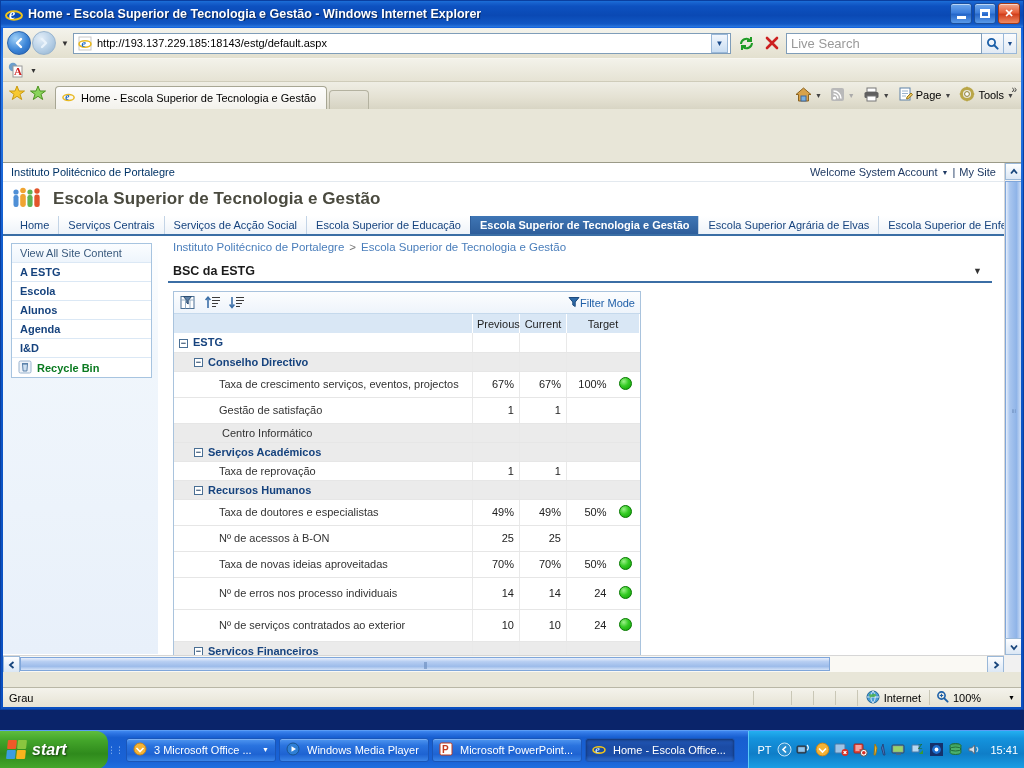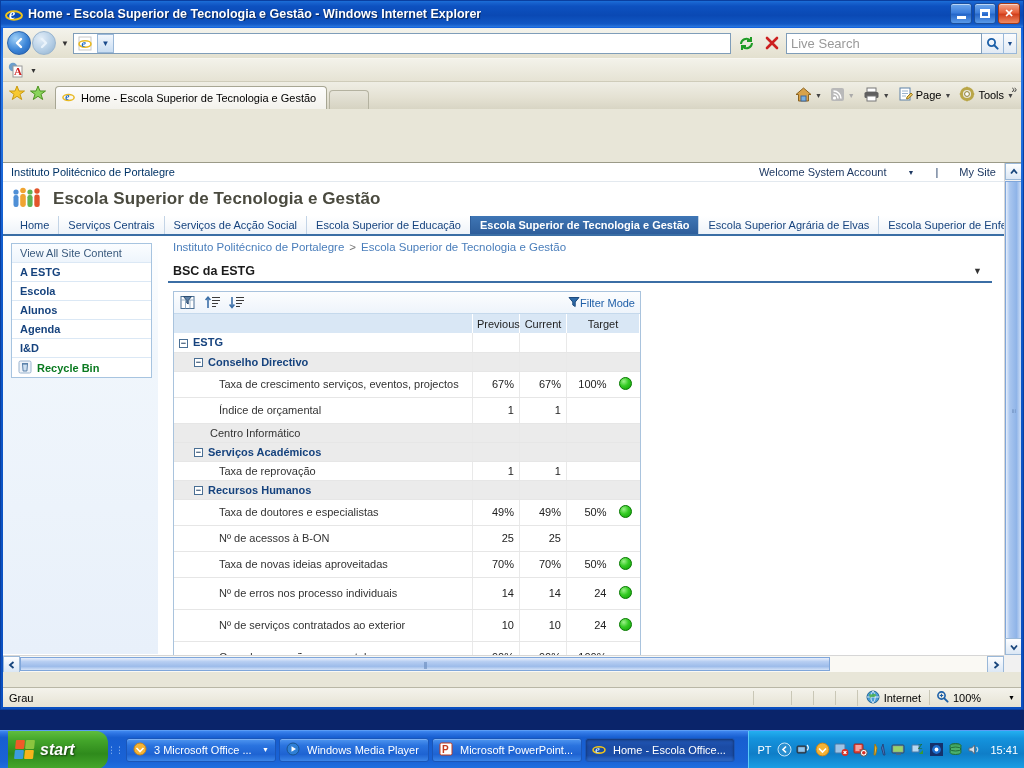--- a/index.html
+++ b/index.html
@@ -129,21 +129,21 @@
     overflow: hidden;
     margin-top: 13px;
   }
   .page-scroll-area { position: absolute; left: 0; top: 0; right: 17px; bottom: 17px; overflow: hidden; background: #fff; }
 
   .sp-topbar {
     height: 19px; background: #fff; display: flex; align-items: center;
     padding: 0 8px; font-size: 11px; color: #003366;
     border-bottom: 1px solid #e3e9ef;
   }
-  .sp-topbar .right { margin-left: auto; display: flex; align-items: center; gap: 21px; color: #1f3a63; }
+  .sp-topbar .right { margin-left: auto; display: flex; align-items: center; gap: 4px; color: #1f3a63; }
   .sp-header {
     height: 34px; display: flex; align-items: center; padding-left: 8px; background: #fff;
   }
   .sp-logo { width: 34px; height: 24px; margin-right: 8px; flex: 0 0 auto; }
   .sp-sitetitle { font-size: 17px; font-weight: bold; color: #4a4a3f; letter-spacing: .1px; }
   .sp-tabs {
     height: 20px; display: flex; align-items: stretch;
     background: linear-gradient(to bottom,#ffffff,#eef3f9);
     border-bottom: 2px solid #3a6ea5; padding-left: 8px;
   }
@@ -204,21 +204,21 @@
   table.sc td {
     height: 19px; border-bottom: 1px solid #e6e6e6; padding: 0 5px;
     vertical-align: middle; color: #222;
   }
   td.num { text-align: right; width: 47px; border-left: 1px solid #e9e9e9; }
   td.tgt { text-align: right; width: 45px; border-left: 1px solid #e9e9e9; }
   td.ind { width: 28px; text-align: center; }
   tr.grp td { background: #ebebeb; }
   tr.lvl0 td.name { font-weight: bold; color: #16437e; padding-left: 5px; }
   tr.lvl1 td.name { font-weight: bold; color: #16437e; padding-left: 20px; }
-  tr.lvl1plain td.name { color: #333; padding-left: 36px; }
+  tr.lvl1plain td.name { color: #333; padding-left: 48px; }
   tr.kpi td.name { color: #333; padding-left: 45px; }
   tr.kpi.tall td { height: 26px; }
   .expander {
     display: inline-flex; width: 9px; height: 9px; border: 1px solid #4a6f94;
     background: #fff; align-items: center; justify-content: center;
     font-size: 9px; line-height: 7px; color: #1b3c60; margin-right: 5px;
     vertical-align: middle; font-family: "Liberation Sans", sans-serif;
   }
   .dot {
     display: inline-block; width: 13px; height: 13px; border-radius: 50%;
@@ -264,24 +264,24 @@
   .sb-zone { display: flex; align-items: center; gap: 4px; padding: 0 8px; border-left: 1px solid #c9c7b6; }
   .sb-zoom { display: flex; align-items: center; gap: 4px; padding: 0 6px; border-left: 1px solid #c9c7b6; }
 
   
   .taskbar {
     position: absolute; left: 0; bottom: 0; width: 1024px; height: 38px;
     background: linear-gradient(to bottom,#3e87ef 0%, #2a71e0 8%, #175ed0 18%, #1a63d6 82%, #1f6fe0 100%);
     border-top: 1px solid #5a9cf5; display: flex; align-items: center;
   }
   .startbtn {
-    width: 100px; height: 38px; display: flex; align-items: center; gap: 6px; padding-left: 7px;
+    width: 108px; height: 38px; display: flex; align-items: center; gap: 6px; padding-left: 7px;
     background: linear-gradient(to bottom,#5fbd3e 0%, #43a52a 25%, #2f8a1c 60%, #46a82c 100%);
     border-radius: 0 12px 12px 0; color: #fff; font-weight: bold; font-style: italic;
-    font-size: 16px; text-shadow: 1px 1px 2px rgba(0,0,0,.6); margin-left: 8px;
+    font-size: 16px; text-shadow: 1px 1px 2px rgba(0,0,0,.6);
   }
   .flag {
     width: 19px; height: 19px; display: grid; grid-template-columns: 1fr 1fr; grid-template-rows: 1fr 1fr;
     gap: 1.5px; transform: skewX(-6deg);
   }
   .flag i { display: block; border-radius: 1px; }
   .quicklaunch { width: 14px; height: 26px; display: flex; align-items: center; justify-content: center; color: #9cc4f5; font-size: 9px; letter-spacing: -1px; }
   .tasks { display: flex; align-items: center; gap: 3px; margin-left: 4px; }
   .task {
     height: 24px; min-width: 150px; display: flex; align-items: center; gap: 7px;
@@ -345,20 +345,21 @@
       </div>
       <div class="nav-drop">▼</div>
       <div class="addr-box">
         <span class="addr-icon">
           <svg width="15" height="15" viewBox="0 0 15 15">
             <rect x="1" y="1" width="12" height="13" fill="#fff" stroke="#c9c9c9"></rect>
             <ellipse cx="7" cy="8" rx="6" ry="3.2" fill="none" stroke="#e8b923" stroke-width="1.6"></ellipse>
             <text x="3.5" y="11" font-family="Liberation Serif, serif" font-size="10" font-style="italic" font-weight="bold" fill="#1b69c7">e</text>
           </svg>
         </span>
+        <span class="addr-text">http://193.137.229.185:18143/estg/default.aspx</span>
         <span class="addr-caret">▼</span>
       </div>
       <div class="tb-btn">
         <svg width="17" height="17" viewBox="0 0 17 17">
           <path d="M3 9 a5.5 5.5 0 0 1 9-4" stroke="#1f9b26" stroke-width="2" fill="none"></path>
           <path d="M13 2 l0 4 l-4 0" stroke="#1f9b26" stroke-width="2" fill="none"></path>
           <path d="M14 8 a5.5 5.5 0 0 1 -9 4" stroke="#1f9b26" stroke-width="2" fill="none"></path>
           <path d="M4 15 l0 -4 l4 0" stroke="#1f9b26" stroke-width="2" fill="none"></path>
         </svg>
       </div>
@@ -632,21 +633,21 @@
                     <td class="ind"></td>
                   </tr>
                   <tr class="kpi tall">
                     <td class="name">Taxa de crescimento serviços, eventos, projectos</td>
                     <td class="num">67%</td>
                     <td class="num">67%</td>
                     <td class="tgt">100%</td>
                     <td class="ind"><span class="dot"></span></td>
                   </tr>
                   <tr class="kpi tall">
-                    <td class="name">Índice de orçamental</td>
+                    <td class="name">Gestão de satisfação</td>
                     <td class="num">1</td>
                     <td class="num">1</td>
                     <td class="tgt"></td>
                     <td class="ind"></td>
                   </tr>
 
                   <tr class="lvl1plain grp">
                     <td class="name">Centro Informático</td>
                     <td class="num"></td>
                     <td class="num"></td>
@@ -709,20 +710,29 @@
                     <td class="ind"><span class="dot"></span></td>
                   </tr>
                   <tr class="kpi tall" style="height:32px;">
                     <td class="name">Nº de serviços contratados ao exterior</td>
                     <td class="num">10</td>
                     <td class="num">10</td>
                     <td class="tgt">24</td>
                     <td class="ind"><span class="dot"></span></td>
                   </tr>
 
+                  <tr class="lvl1 grp">
+                    <td class="name">
+                      <span class="expander">−</span><span>Serviços Financeiros</span>
+                    </td>
+                    <td class="num"></td>
+                    <td class="num"></td>
+                    <td class="tgt"></td>
+                    <td class="ind"></td>
+                  </tr>
                   <tr class="kpi tall" style="height:32px;">
                     <td class="name">Grau de execução orçamental</td>
                     <td class="num">90%</td>
                     <td class="num">90%</td>
                     <td class="tgt">100%</td>
                     <td class="ind"></td>
                   </tr>
 
                 </tbody>
               </table>

